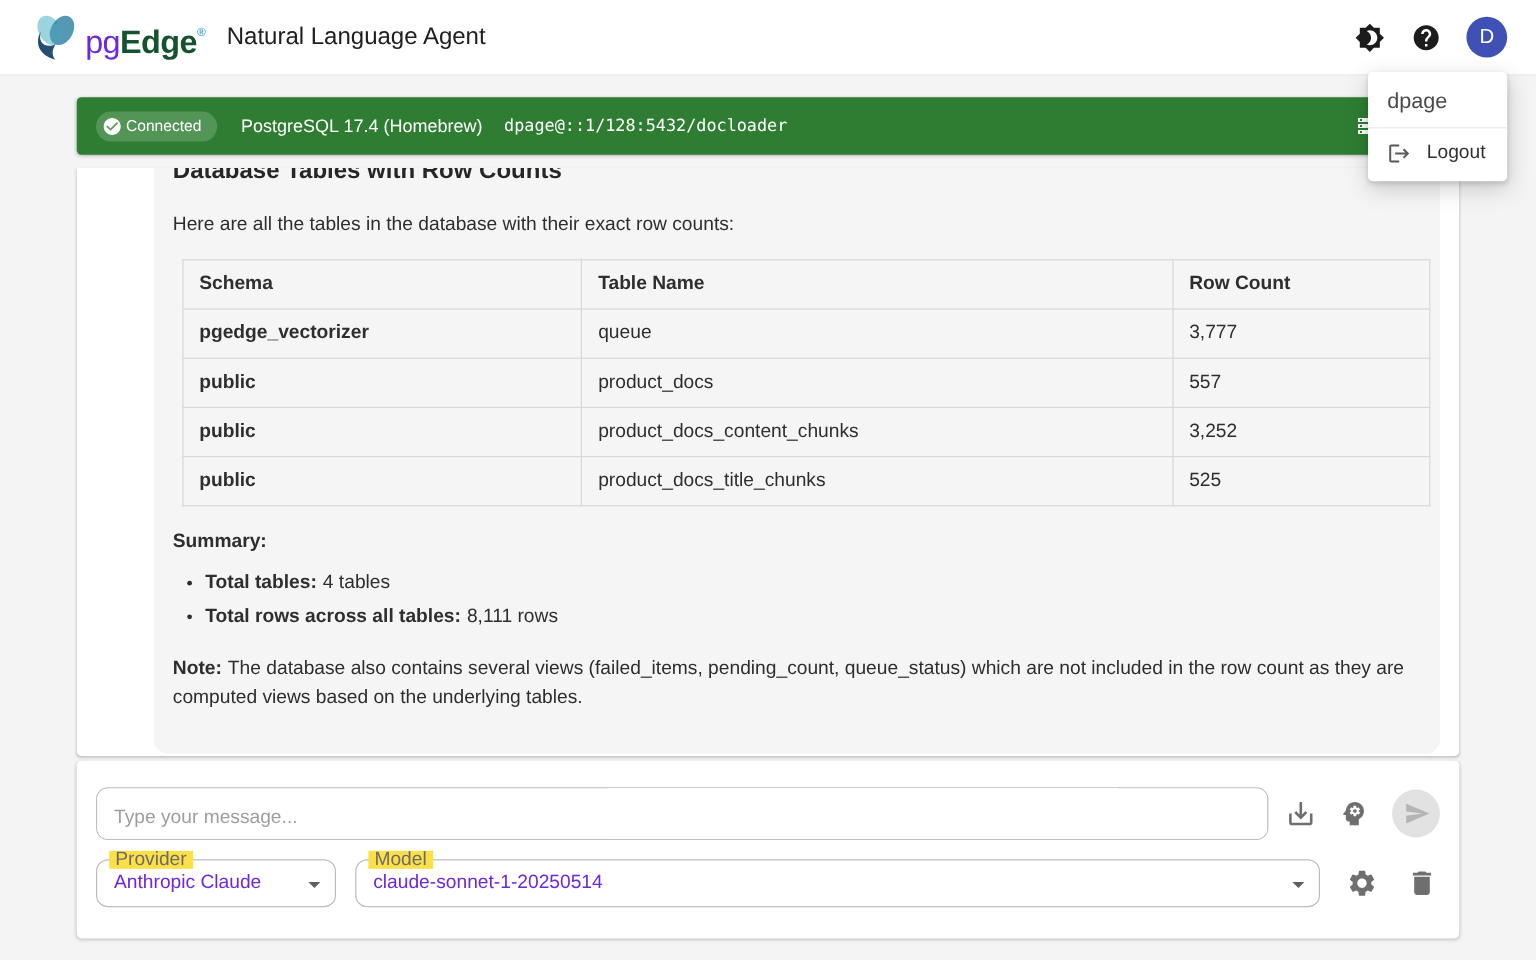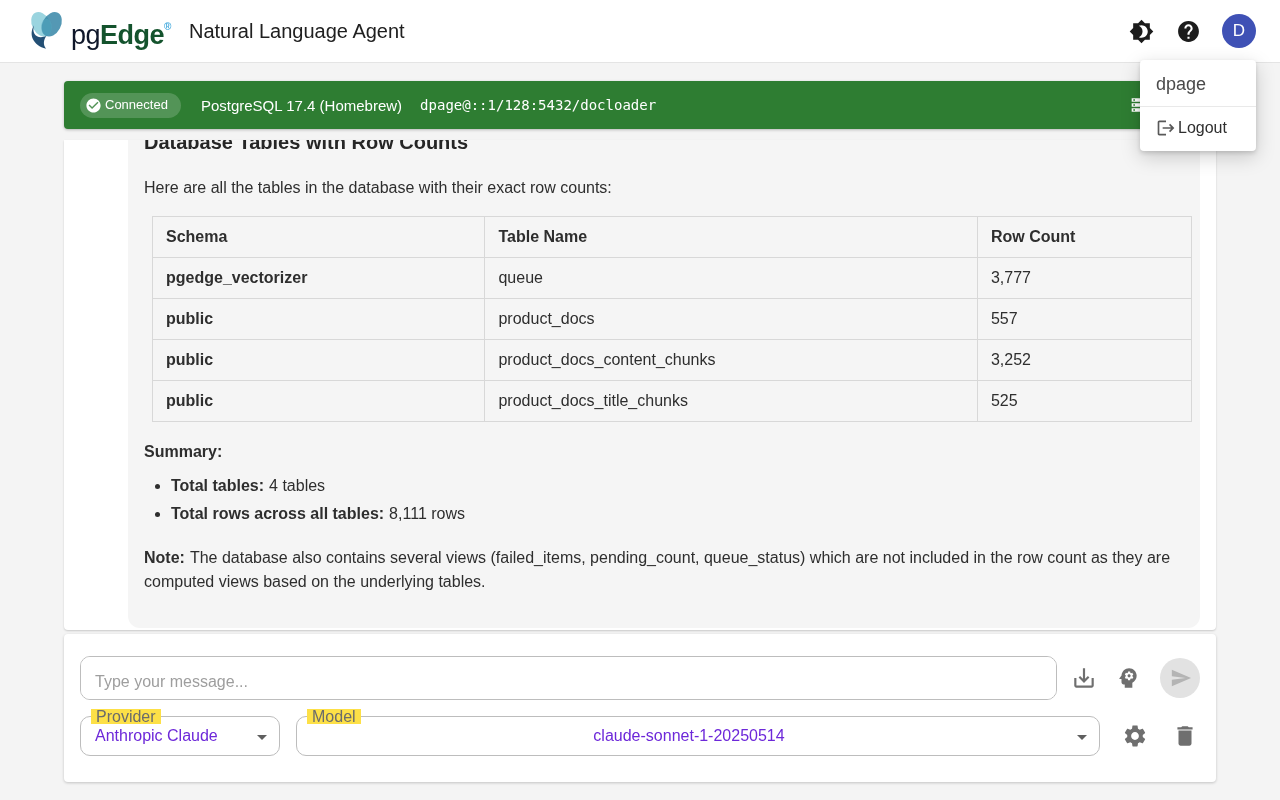--- a/index.html
+++ b/index.html
@@ -5,21 +5,21 @@
   * { margin:0; padding:0; box-sizing:border-box; }
   html,body { width:1280px; height:800px; overflow:hidden; }
   body { position:relative; background:#f4f4f4; font-family:"Liberation Sans", sans-serif; }
 
   
   .header { position:absolute; top:0; left:0; width:1280px; height:63px; background:#fff;
             border-bottom:1px solid #e4e4e4; display:flex; align-items:center; padding:0 24px; z-index:15; }
   .logo { display:flex; align-items:flex-start; cursor:default; }
   .logo-mark { width:46px; height:42px; margin-top:2px; }
   .logo-text { font-size:27px; line-height:42px; margin-left:1px; letter-spacing:-0.5px; }
-  .logo-pg { color:#0f172a; }
+  .logo-pg { color:#6d28d9; }
   .logo-edge { color:#14532d; font-weight:bold; }
   .logo-reg { font-size:10px; color:#41a8dc; vertical-align:14px; font-weight:bold; }
   .app-title { margin-left:18px; font-size:20px; color:#202020; }
   .header-actions { margin-left:auto; display:flex; align-items:center; gap:21px; }
   .icon-btn { width:26px; height:26px; cursor:pointer; display:flex; align-items:center; justify-content:center; }
   .icon-btn svg { width:25px; height:25px; fill:#1c1c1c; }
   .avatar { width:34px; height:34px; border-radius:50%; background:#3f51b5; color:#fff; display:flex;
             align-items:center; justify-content:center; font-size:17px; cursor:pointer; }
 
   
@@ -32,21 +32,21 @@
   .server { margin-left:20px; font-size:15px; }
   .conn-str { margin-left:18px; font-family:"DejaVu Sans Mono", monospace; font-size:14px; }
   .bar-right { margin-left:auto; margin-right:50px; width:20px; height:20px; cursor:pointer; }
   .bar-right svg { width:20px; height:20px; fill:#fff; }
 
   
   .menu { position:absolute; top:60px; left:1140px; width:116px; background:#fff; border-radius:4px;
           box-shadow:0 2px 4px rgba(0,0,0,.14), 0 6px 20px rgba(0,0,0,.18); z-index:30; padding-top:6px; }
   .menu-user { padding:8px 16px 11px; font-size:18px; color:#4a4a4a; }
   .menu-divider { height:1px; background:#e9e9e9; }
-  .menu-item { display:flex; align-items:center; gap:2px; padding:11px 16px 13px; font-size:16px;
+  .menu-item { display:flex; align-items:center; gap:13px; padding:11px 16px 13px; font-size:16px;
                color:#2f2f2f; cursor:pointer; }
   .menu-item svg { width:20px; height:20px; fill:#595959; flex:none; }
 
   
   .chat-panel { position:absolute; left:64px; top:140px; width:1152px; height:490px; background:#fff;
                 overflow:hidden; border-radius:0 0 4px 4px; box-shadow:0 1px 2px rgba(0,0,0,.18); }
   .msg-card { margin:-12px 16px 0 64px; background:#f5f5f5; border-radius:12px; padding:0 16px 18px; color:#2e2e2e; }
   .msg-card h3 { margin:0 0 20px; font-size:20px; line-height:28px; color:#262626; }
   .msg-card p { font-size:16px; line-height:24px; margin:0 0 16px; }
   table.data { border-collapse:collapse; width:100%; margin:0 8px 18px; font-size:16px; }
@@ -75,21 +75,21 @@
   .send-btn svg { width:22px; height:22px; fill:#b4b4b4; transform:translateX(1px); }
   .config-row { display:flex; align-items:center; margin-top:16px; }
   .select-box { position:relative; height:40px; border:1px solid #bdbdbd; border-radius:10px; display:flex;
                 align-items:center; padding:0 32px 0 14px; background:#fff; cursor:pointer; }
   .select-box .flabel { position:absolute; top:-8px; left:10px; font-size:16px; line-height:15px; color:#6b6b6b;
                         background:#fde047; padding:0 5px; }
   .select-box .value { font-size:16px; color:#6d28d9; white-space:nowrap; overflow:hidden; }
   .select-box .arrow { position:absolute; right:5px; top:8px; width:24px; height:24px; }
   .select-box .arrow svg { width:24px; height:24px; fill:#5f5f5f; }
   .provider { width:200px; }
-  .model { width:804px; margin-left:16px;justify-content:center; }
+  .model { width:804px; margin-left:16px; }
   .cfg-btn { margin-left:22px; width:26px; height:26px; cursor:pointer; }
   .cfg-btn svg { width:26px; height:26px; fill:#6f6f6f; }
   .cfg-btn.trash { margin-left:24px; }
 </style>
 </head>
 <body>
 
 <div class="header">
   <div class="logo">
     <div class="logo-mark">

